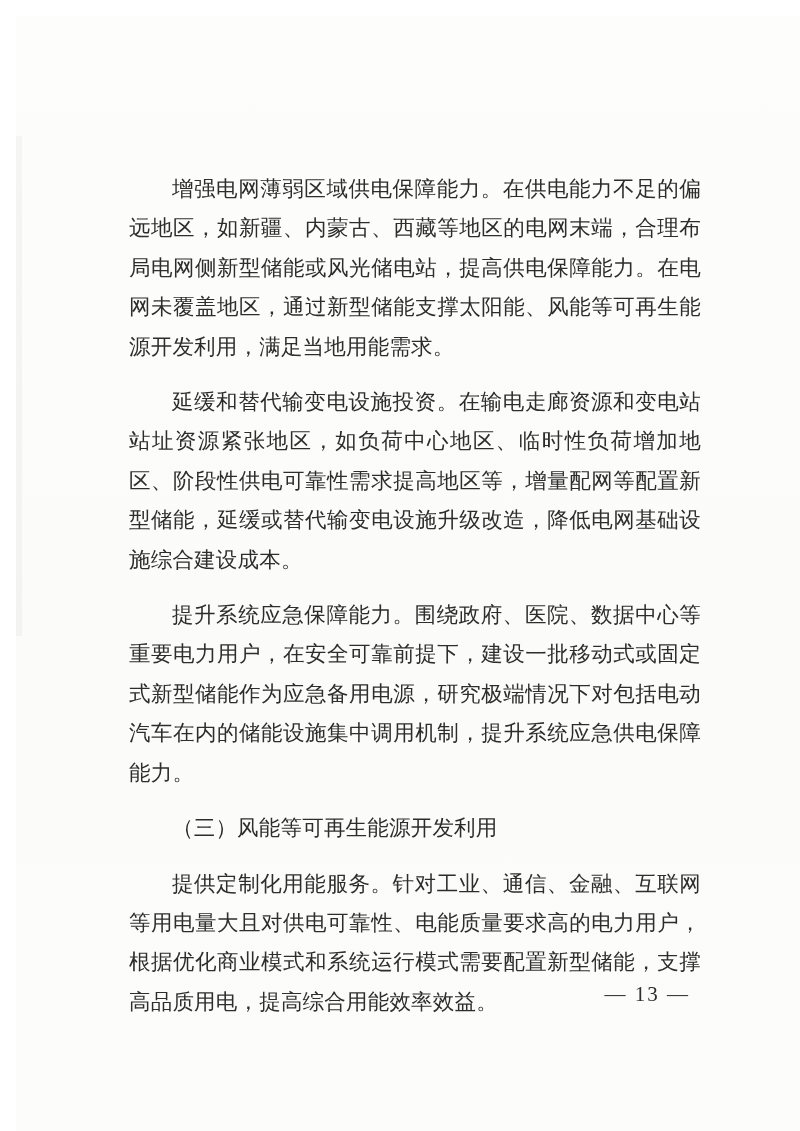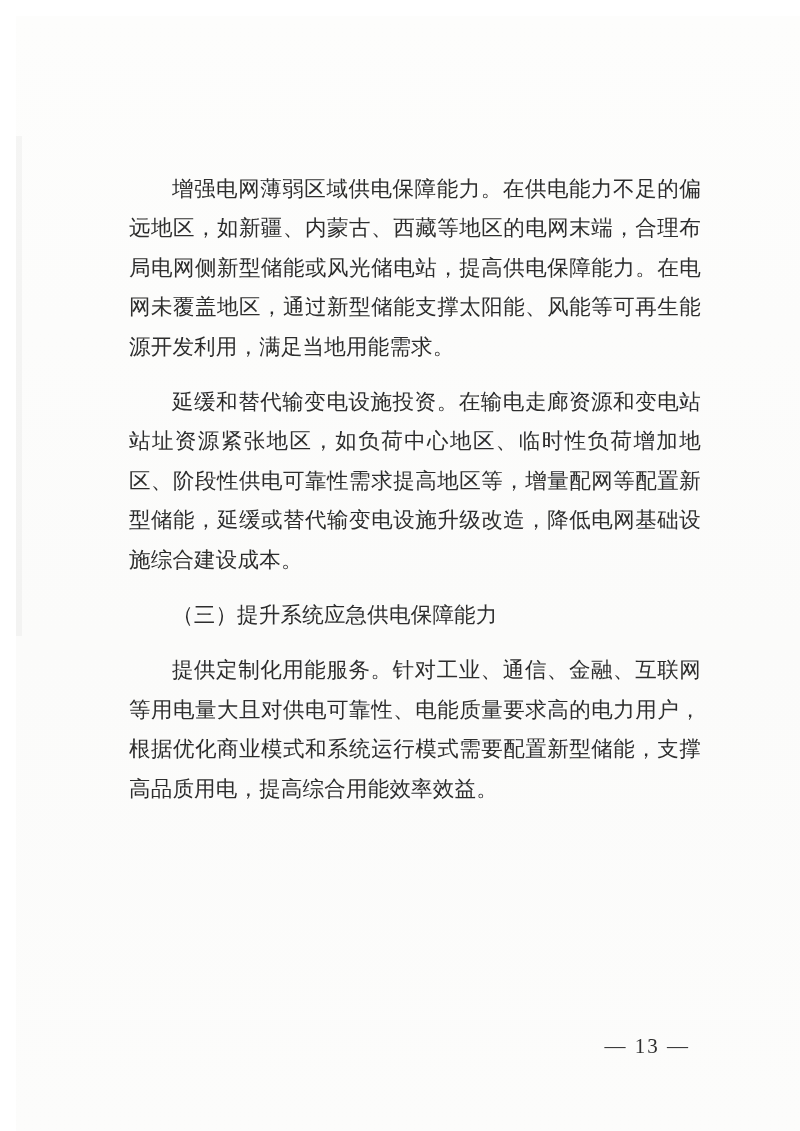--- a/index.html
+++ b/index.html
@@ -37,37 +37,38 @@
   .doc-body p {
     text-indent: 2em;
     margin: 0;
   }
   .section-heading {
     text-indent: 2em;
     margin: 0;
   }
   .page-number {
     position: absolute;
-    top: 1008px;
+    top: 956px;
     right: 118px;
     font-family: "Liberation Serif", serif;
     font-size: 21px;
     line-height: 28px;
     color: #2f2f2f;
     letter-spacing: 2px;
     white-space: pre;
   }
 </style>
 </head>
 <body>
 
 <div class="page">
 
   <div class="doc-body">
     <p>增强电网薄弱区域供电保障能力。在供电能力不足的偏远地区，如新疆、内蒙古、西藏等地区的电网末端，合理布局电网侧新型储能或风光储电站，提高供电保障能力。在电网未覆盖地区，通过新型储能支撑太阳能、风能等可再生能源开发利用，满足当地用能需求。</p>
     <p>延缓和替代输变电设施投资。在输电走廊资源和变电站站址资源紧张地区，如负荷中心地区、临时性负荷增加地区、阶段性供电可靠性需求提高地区等，增量配网等配置新型储能，延缓或替代输变电设施升级改造，降低电网基础设施综合建设成本。</p>
-    <p class="section-heading">（三）提升系统应急供电保障能力</p>
+    <p>提升系统应急保障能力。围绕政府、医院、数据中心等重要电力用户，在安全可靠前提下，建设一批移动式或固定式新型储能作为应急备用电源，研究极端情况下对包括电动汽车在内的储能设施集中调用机制，提升系统应急供电保障能力。</p>
+    <p class="section-heading">（三）风能等可再生能源开发利用</p>
     <p>提供定制化用能服务。针对工业、通信、金融、互联网等用电量大且对供电可靠性、电能质量要求高的电力用户，根据优化商业模式和系统运行模式需要配置新型储能，支撑高品质用电，提高综合用能效率效益。</p>
   </div>
 
   <div class="page-number">— 13 —</div>
 
 </div>
 
 </body></html>

